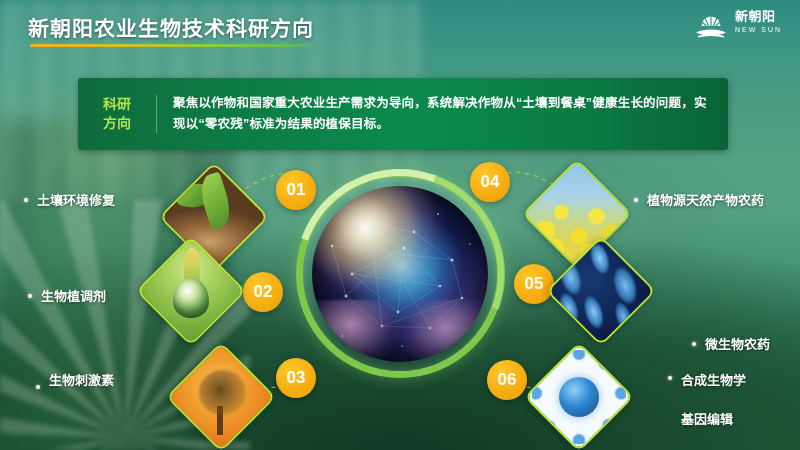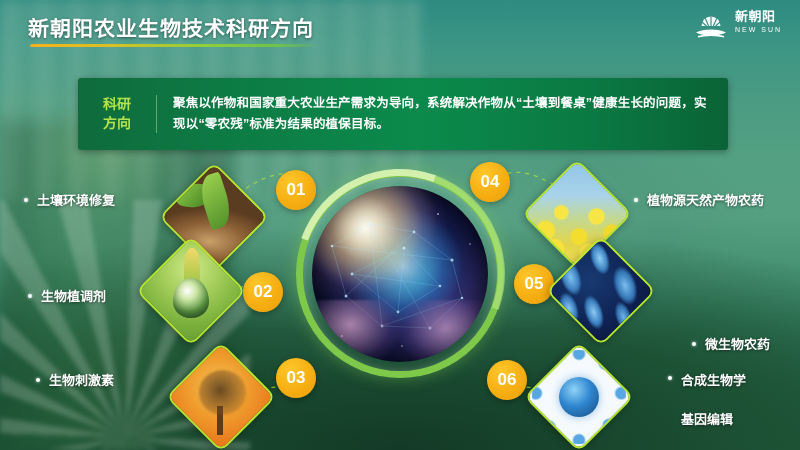--- a/index.html
+++ b/index.html
@@ -363,21 +363,21 @@
   </div>
 
   <div class="caption" style="left:24px;top:190px;">
     <span class="bullet"></span>
     <span>土壤环境修复</span>
   </div>
   <div class="caption" style="left:28px;top:286px;align-items:center;">
     <span class="bullet"></span>
     <span>生物植调剂</span>
   </div>
-  <div class="caption" style="left:36px;top:370px;">
+  <div class="caption" style="left:36px;top:370px;align-items:flex-end;">
     <span class="bullet"></span>
     <span>生物刺激素</span>
   </div>
 
   <div class="caption right" style="left:634px;top:190px;">
     <span class="bullet"></span>
     <span>植物源天然产物农药</span>
   </div>
   <div class="caption right" style="left:692px;top:286px;margin-top:48px;">
     <span class="bullet"></span>

